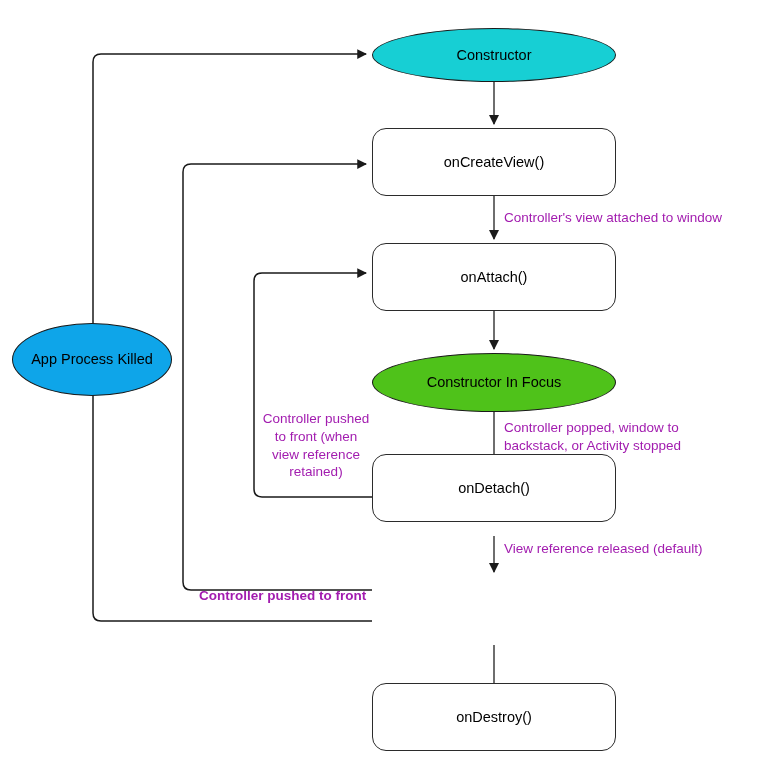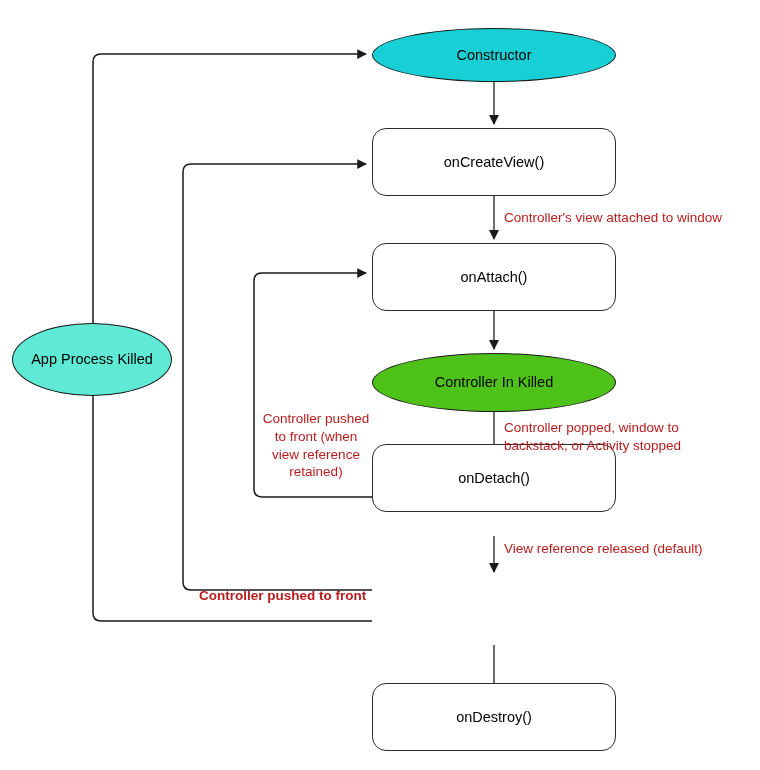--- a/index.html
+++ b/index.html
@@ -40,21 +40,21 @@
     border: 1.3px solid #2b2b2b;
     border-radius: 14px;
     background: #ffffff;
   }
   .ellipse {
     border: 1.4px solid #1a1a1a;
     border-radius: 50%;
   }
   .edge-label {
     position: absolute;
-    color: #b91c1c;
+    color: #a21caf;
     font-size: 13.5px;
     line-height: 1.32;
     white-space: pre-line;
     background: transparent;
   }
   .lbl-left { text-align: left; }
   .lbl-center { text-align: center; }
 </style>
 </head>
 <body>
@@ -99,33 +99,33 @@
 
   <div class="node box" style="left:372px; top:128px; width:244px; height:68px;">
     <span>onCreateView()</span>
   </div>
 
   <div class="node box" style="left:372px; top:243px; width:244px; height:68px;">
     <span>onAttach()</span>
   </div>
 
   <div class="node ellipse" style="left:372px; top:353px; width:244px; height:59px; background:#4FC21A;">
-    <span>Controller In Killed</span>
+    <span>Constructor In Focus</span>
   </div>
 
-  <div class="node box" style="left:372px; top:444px; width:244px; height:68px;">
+  <div class="node box" style="left:372px; top:454px; width:244px; height:68px;">
     <span>onDetach()</span>
   </div>
 
 
   <div class="node box" style="left:372px; top:683px; width:244px; height:68px;">
     <span>onDestroy()</span>
   </div>
 
-  <div class="node ellipse" style="left:12px; top:323px; width:160px; height:73px; background:#5eead4;">
+  <div class="node ellipse" style="left:12px; top:323px; width:160px; height:73px; background:#0ea5e9;">
     <span>App Process Killed</span>
   </div>
 
   <div class="edge-label lbl-left" style="left:504px; top:209px;">Controller's view attached to window</div>
 
   <div class="edge-label lbl-left" style="left:504px; top:419px;">Controller popped, window to
 backstack, or Activity stopped</div>
 
   <div class="edge-label lbl-center" style="left:258px; top:410px; width:116px;">Controller pushed
 to front (when

